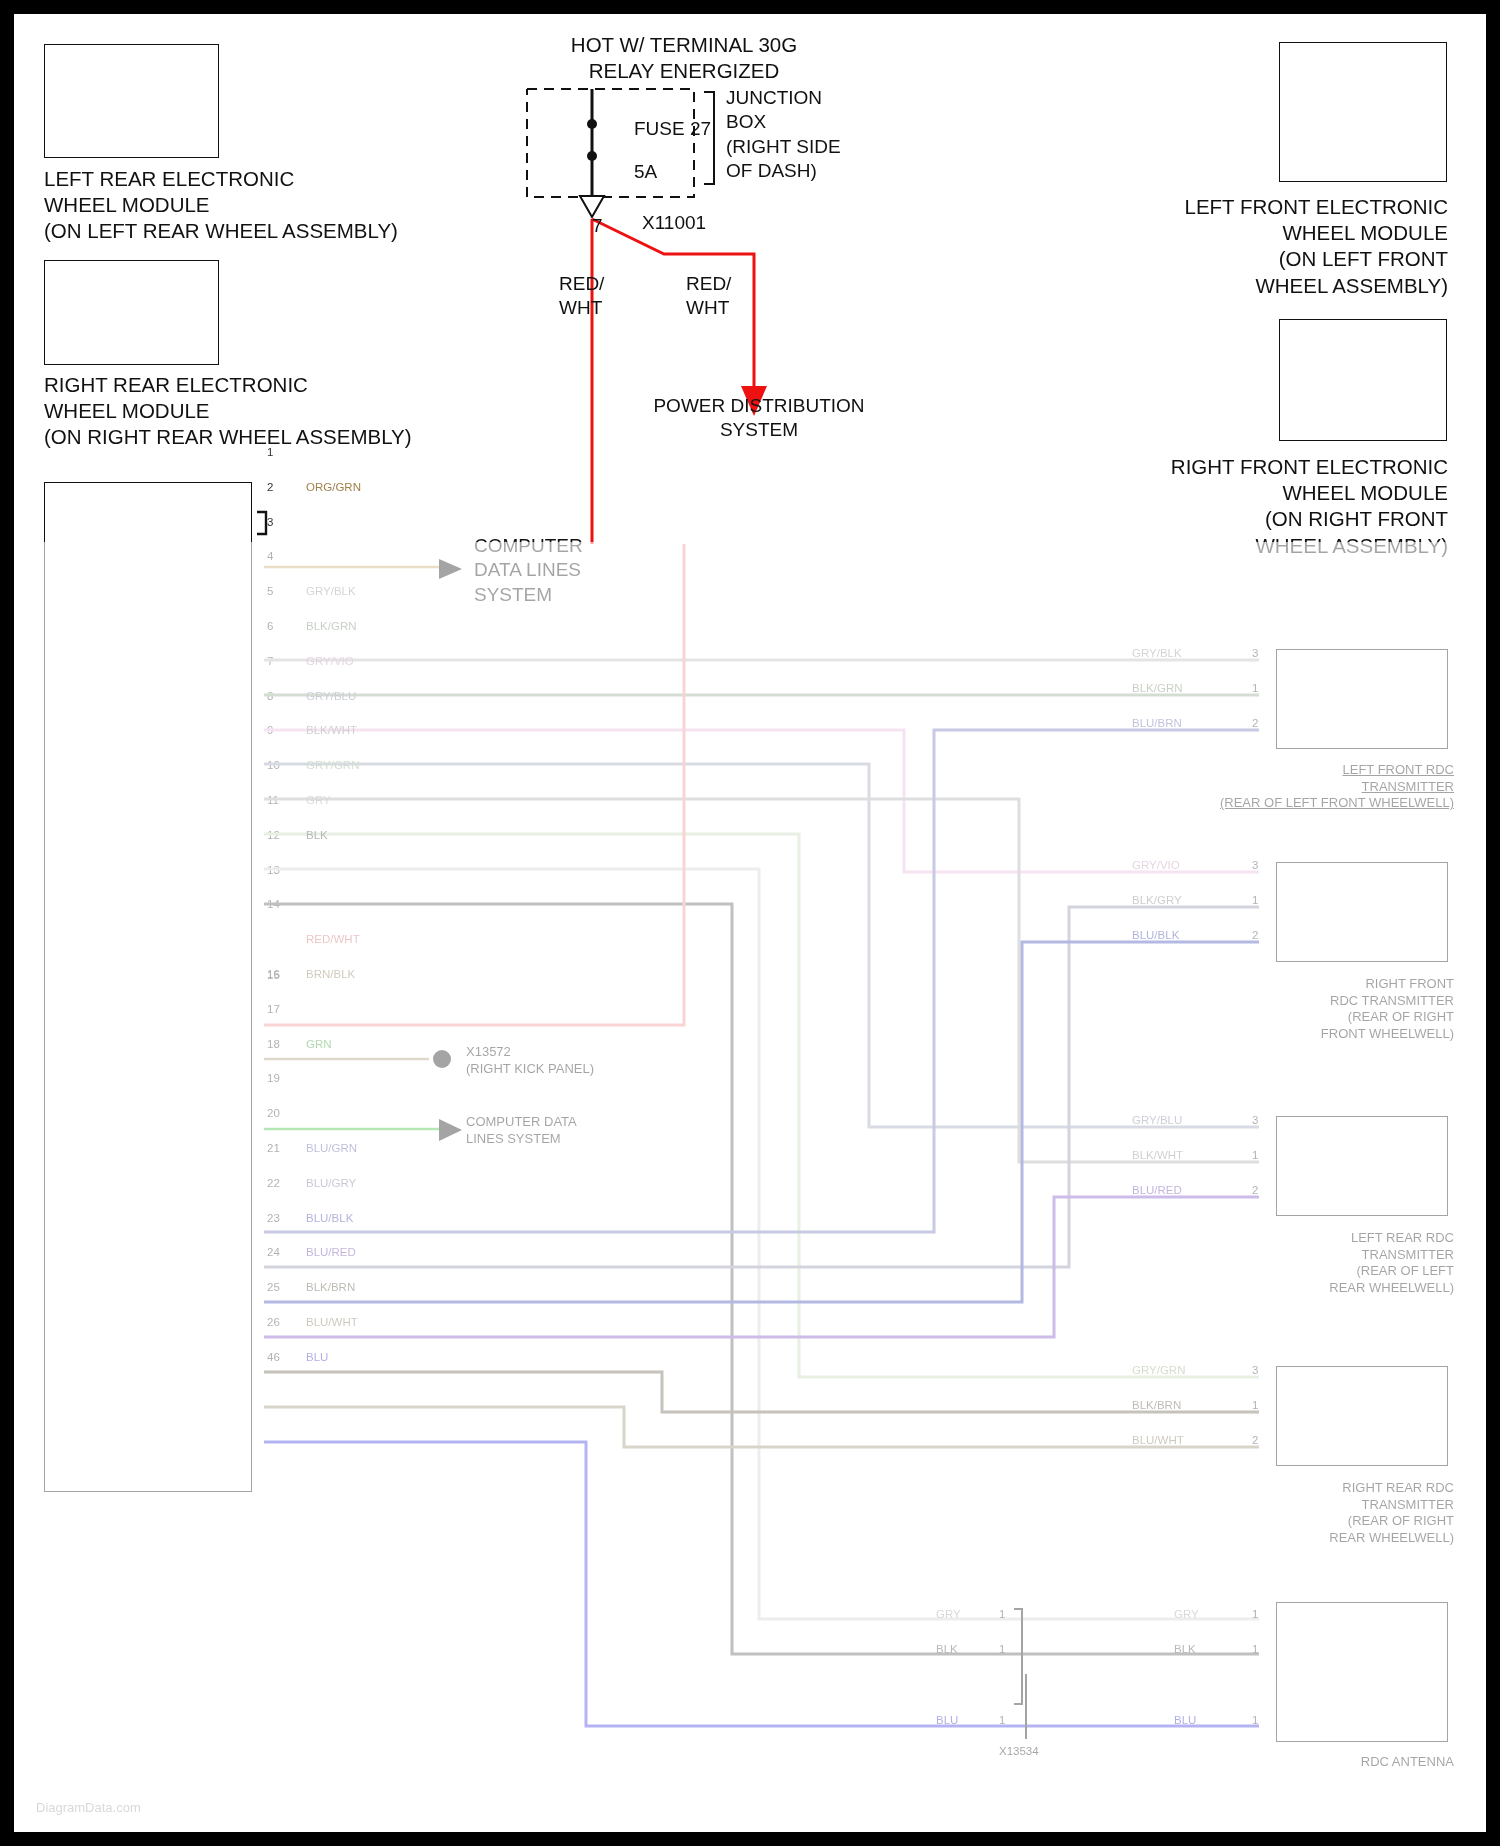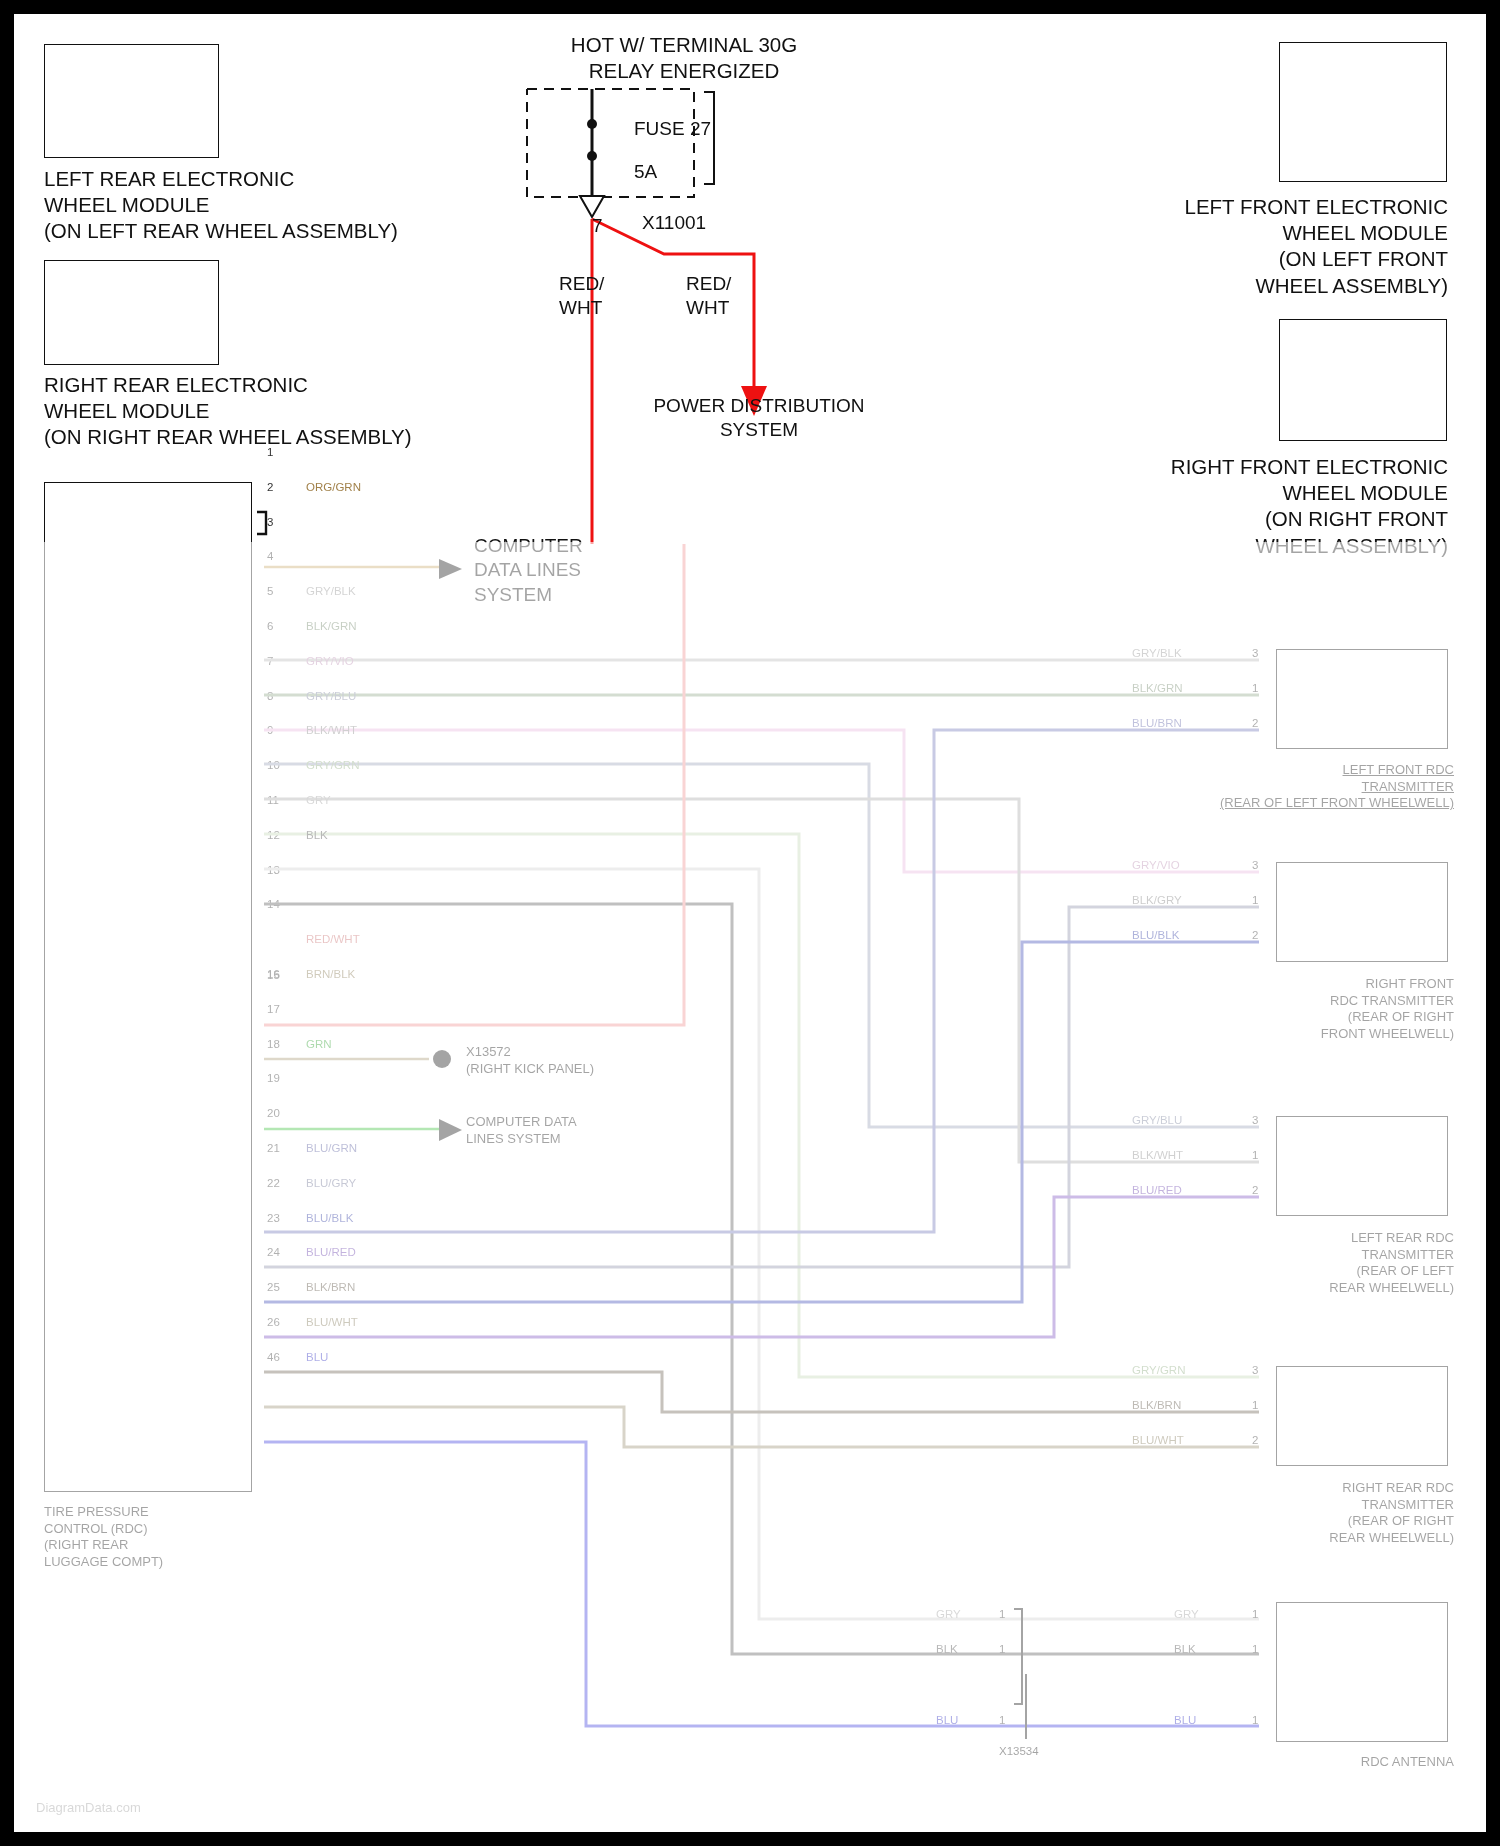--- a/index.html
+++ b/index.html
@@ -76,20 +76,24 @@
 
       <path class="wire blk" d="M 690 78 L 700 78 L 700 170 L 690 170" style="stroke-width:2"></path>
 
       <path class="wire red" d="M 578 205 L 578 530"></path>
       <path class="wire red" d="M 578 205 L 650 240 L 740 240 L 740 378"></path>
       <path d="M 727 372 L 753 372 L 740 402 Z" fill="#ee1111"></path>
     </svg>
 
     <div class="lbl mid" style="left:620px; top:103px;">FUSE 27</div>
     <div class="lbl mid" style="left:620px; top:146px;">5A</div>
+    <div class="lbl mid" style="left:712px; top:72px; width:170px;">JUNCTION
+BOX
+(RIGHT SIDE
+OF DASH)</div>
     <div class="lbl mid" style="left:628px; top:197px;">X11001</div>
     <div class="lbl mid" style="left:578px; top:200px;">7</div>
     <div class="lbl mid" style="left:545px; top:258px;">RED/
 WHT</div>
     <div class="lbl mid" style="left:672px; top:258px;">RED/
 WHT</div>
     <div class="lbl mid ctr" style="left:600px; top:380px; width:290px;">POWER DISTRIBUTION
 SYSTEM</div>
 
     <div class="box" style="left:30px; top:30px; width:175px; height:114px;"></div>
@@ -108,24 +112,20 @@
 (ON LEFT FRONT
 WHEEL ASSEMBLY)</div>
 
     <div class="box" style="left:1265px; top:305px; width:168px; height:122px;"></div>
     <div class="lbl big rgt" style="left:1010px; top:440px; width:424px;">RIGHT FRONT ELECTRONIC
 WHEEL MODULE
 (ON RIGHT FRONT
 WHEEL ASSEMBLY)</div>
 
     <div class="box" style="left:30px; top:468px; width:208px; height:1010px;"></div>
-    <div class="lbl sm" style="left:30px; top:1490px; width:230px;">TIRE PRESSURE
-CONTROL (RDC)
-(RIGHT REAR
-LUGGAGE COMPT)</div>
 
     <div id="pins">
         <div class="pinno" style="left: 253px; top: 432px;">1</div>
         <div class="pinno" style="left: 253px; top: 466.8px;">2</div>
         <div class="pinno" style="left: 253px; top: 501.6px;">3</div>
         <div class="pinno" style="left: 253px; top: 536.4px;">4</div>
         <div class="pinno" style="left: 253px; top: 571.2px;">5</div>
         <div class="pinno" style="left: 253px; top: 606px;">6</div>
         <div class="pinno" style="left: 253px; top: 640.8px;">7</div>
         <div class="pinno" style="left: 253px; top: 675.6px;">8</div>

